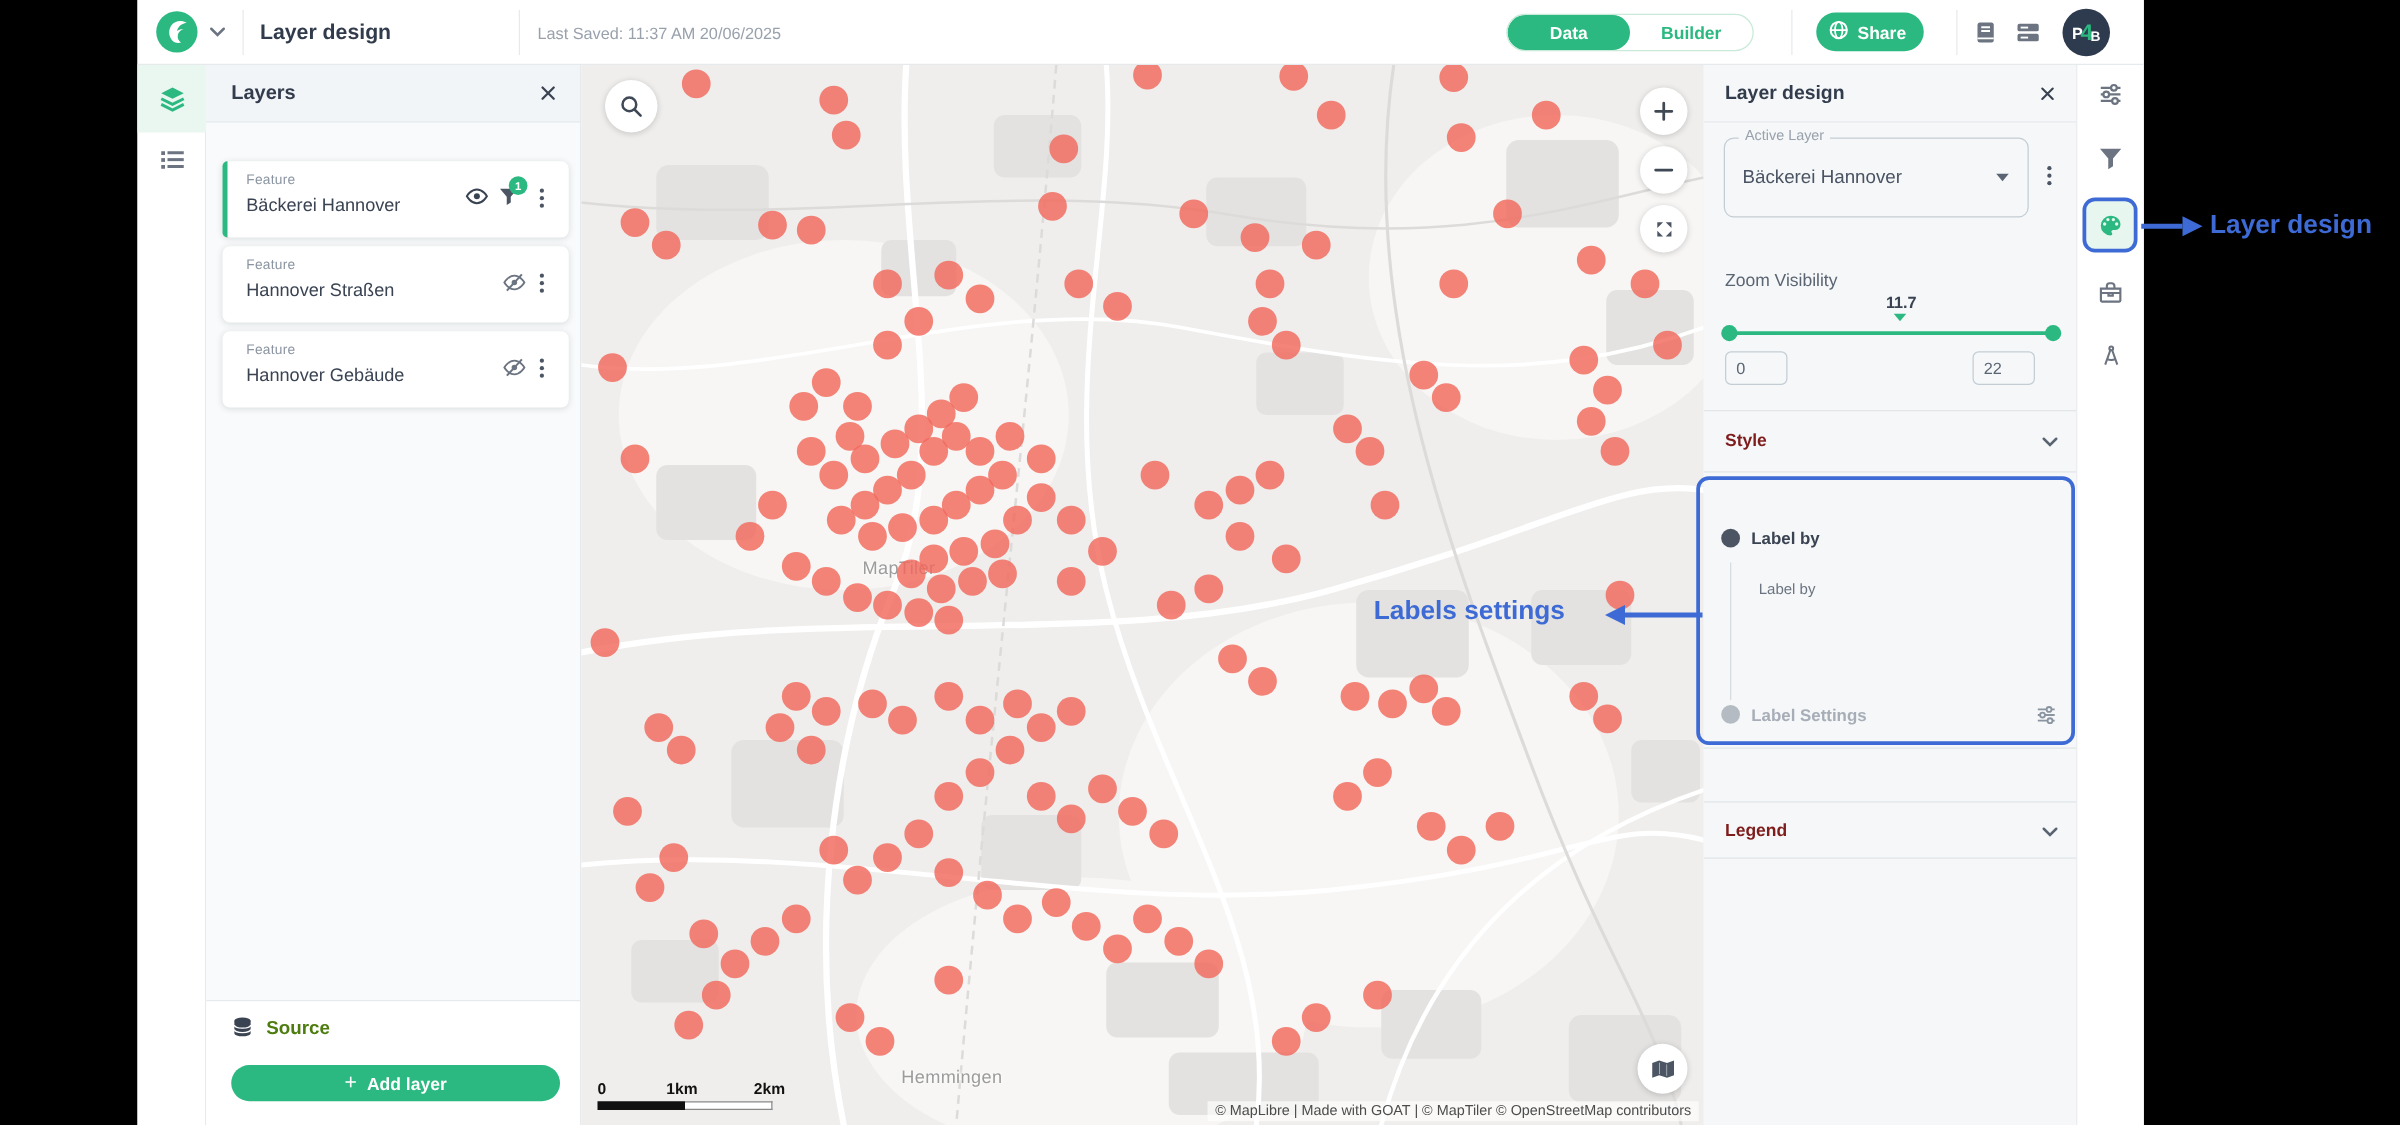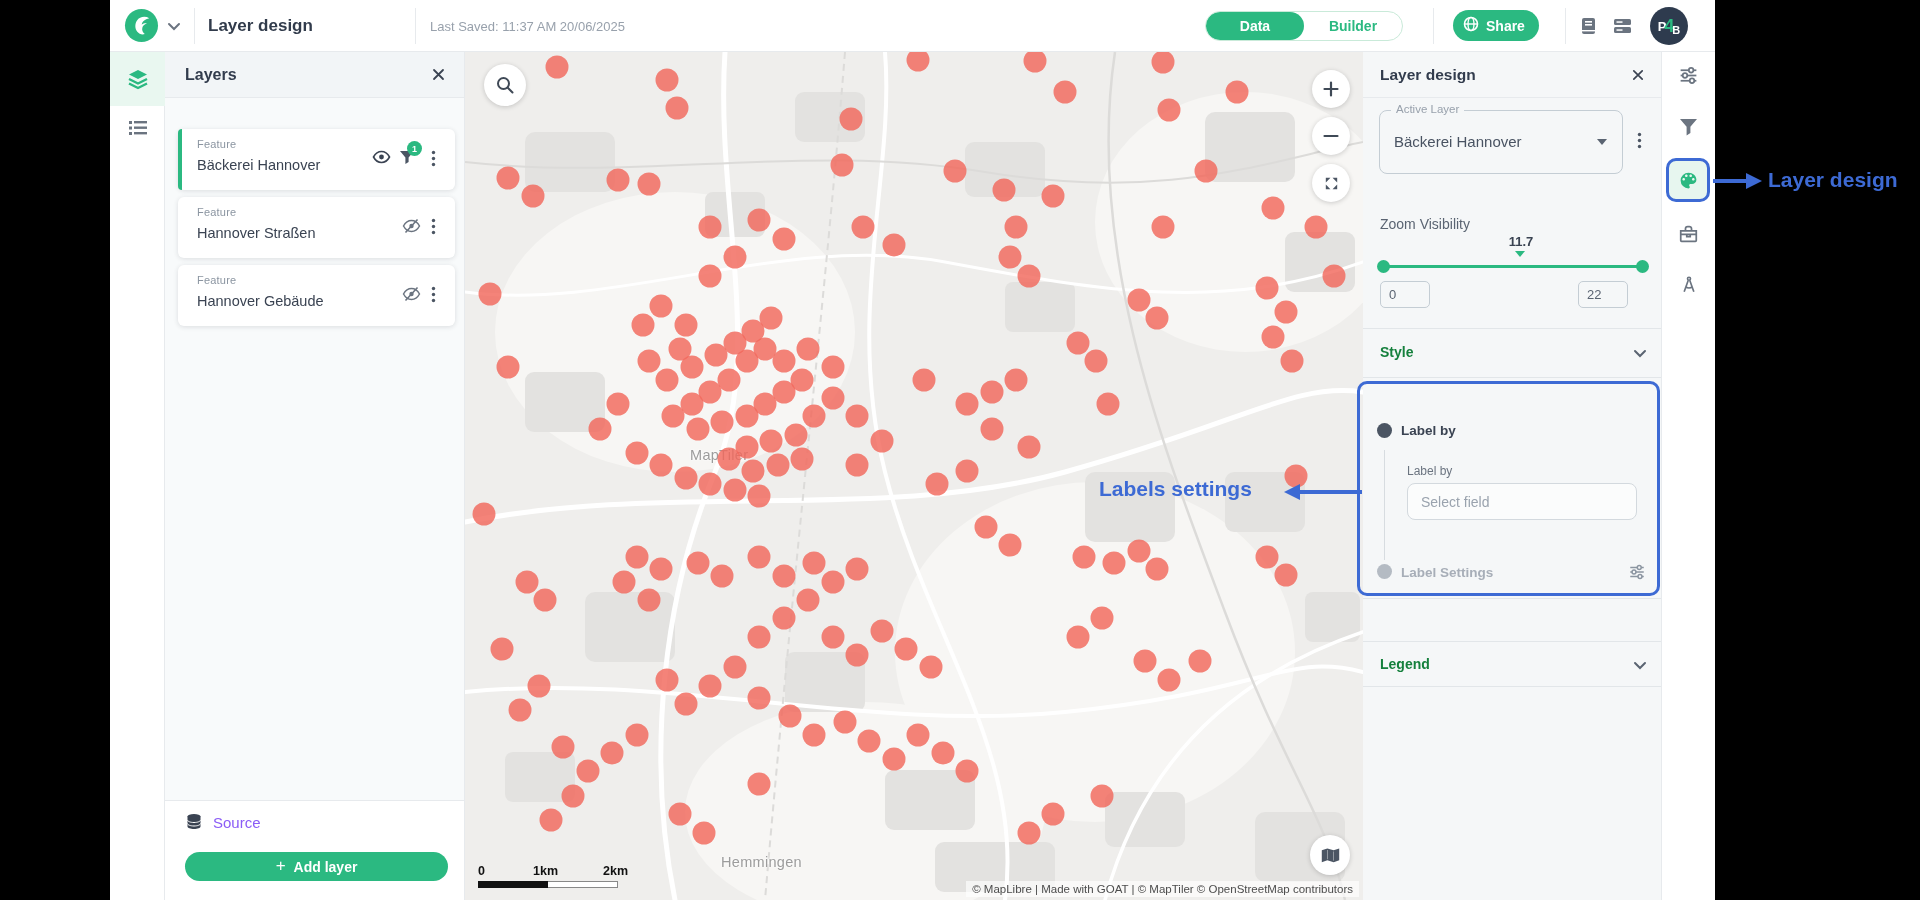--- a/index.html
+++ b/index.html
@@ -48,21 +48,21 @@
      box-shadow:0 1px 5px rgba(40,50,60,.14); cursor:pointer; }
   .layer-card .active-bar { position:absolute; left:0; top:0; width:4px; height:100%; background:#2BB981; border-radius:4px 0 0 4px; }
   .lc-type { position:absolute; left:19px; top:9px; font-size:11px; color:#8b95a1; letter-spacing:.2px; }
   .lc-name { position:absolute; left:19px; top:28px; font-size:14.5px; color:#3a4352; }
   .lc-ico { position:absolute; top:19px; }
   .badge { position:absolute; width:15px; height:15px; border-radius:50%; background:#2BB981; color:#fff; font-size:9px;
      font-weight:700; display:flex; align-items:center; justify-content:center; }
   .panel-foot { position:absolute; left:0; bottom:0; width:100%; height:100px; background:#fff; border-top:1px solid #e7eaed; }
   .source-row { position:absolute; left:20px; top:12px; display:flex; align-items:center; gap:10px; cursor:pointer;
      background:none; border:none; }
-  .source-row span { font-size:15px; font-weight:400; color:#8b5cf6; }
+  .source-row span { font-size:15px; font-weight:700; color:#4d7c0f; }
   .add-layer-btn { position:absolute; left:20px; top:51px; width:263px; height:29px; background:#2BB981; color:#fff;
      border:none; border-radius:15px; font-size:14px; font-weight:700; cursor:pointer; display:flex; align-items:center;
      justify-content:center; gap:8px; }
 
   
   .map { position:relative; width:898px; background:#efeeec; overflow:hidden; }
   .map-label { position:absolute; color:#9c9c9c; font-size:14.5px; letter-spacing:.3px;
      text-shadow:0 0 3px #fff,0 0 3px #fff; z-index:1; }
   .dots-layer { position:absolute; inset:0; z-index:2; }
   .map-dot { position:absolute; width:23px; height:23px; border-radius:50%; background:var(--dot-color,#F1685C);
@@ -91,21 +91,21 @@
   .dp-label { position:absolute; left:17px; font-size:14px; color:#5a6472; }
   .slider-val { position:absolute; left:128px; top:182px; width:60px; text-align:center; font-size:13px; font-weight:700; color:#3a4352; }
   .slider-tri { position:absolute; left:152px; top:199px; width:0; height:0; border-left:5px solid transparent;
      border-right:5px solid transparent; border-top:6px solid #2BB981; }
   .slider-track { position:absolute; left:18px; top:213px; width:264px; height:3px; background:#2BB981; border-radius:2px; cursor:pointer; }
   .slider-handle { position:absolute; top:-5px; width:13px; height:13px; border-radius:50%; background:#2BB981; cursor:grab; }
   .zoom-input { position:absolute; top:229px; width:50px; height:27px; border:1px solid #c4cdd4; border-radius:5px;
      background:#f5f7f8; font-size:13px; color:#5a6472; padding-left:8px; font-family:"Liberation Sans",sans-serif; }
   .hdiv { position:absolute; left:0; width:100%; height:1px; background:#e2e6e9; }
   .section-row { position:absolute; left:0; width:100%; height:47px; background:none; border:none; cursor:pointer; }
-  .section-row .sr-label { position:absolute; left:17px; top:15px; font-size:14px; font-weight:600; color:#15803d; }
+  .section-row .sr-label { position:absolute; left:17px; top:15px; font-size:14px; font-weight:600; color:#7f1d1d; }
   .section-row .sr-chev { position:absolute; right:14px; top:17px; }
   .labels-blue-box { position:absolute; left:1247px; top:381px; width:303px; height:215px; border:3px solid #3D6AD4;
      border-radius:10px; z-index:8; pointer-events:none; }
   .radio-dot { position:absolute; width:15px; height:15px; border-radius:50%; }
   .lb-connector { position:absolute; left:21px; top:398px; width:1px; height:110px; background:#d7dce0; }
   .lb-small { position:absolute; left:44px; top:412px; font-size:12px; color:#6b7480; }
   .lb-input { position:absolute; left:44px; top:431px; width:230px; height:37px; border:1px solid #d3d9de; border-radius:8px;
      background:#fbfcfc; font-size:14px; padding-left:13px; color:#495362; font-family:"Liberation Sans",sans-serif; }
   .lb-input::placeholder { color:#9aa3ae; }
   .ls-row { position:absolute; left:0; top:505px; width:100%; height:34px; background:none; border:none; cursor:pointer; }
@@ -601,21 +601,20 @@
               <polyline points="2,2 7,7 12,2" fill="none" stroke="#5a6472" stroke-width="2" stroke-linecap="round"></polyline>
             </svg>
         </span>
       </button>
       <div class="hdiv" style="top:325px"></div>
 
       <span class="radio-dot" style="left:14px; top:371px; background:#4b5563"></span>
       <div style="position:absolute; left:38px; top:371px; font-size:13.5px; font-weight:700; color:#3a4352">Label by</div>
       <div class="lb-connector"></div>
       <div class="lb-small">Label by</div>
-      <input class="lb-input" placeholder="Select field" style="">
       <button class="ls-row">
         <span class="radio-dot" style="left:14px; top:7px; background:#b4bbc3"></span>
         <span style="position:absolute; left:38px; top:8px; font-size:13.5px; font-weight:600; color:#a7aeb8">Label Settings</span>
         <span style="position:absolute; right:15px; top:6px">
           <svg width="18" height="18" viewBox="0 0 24 24" fill="none" stroke="#8b95a1" stroke-width="2">
               <line x1="3" y1="6" x2="21" y2="6"></line>
               <circle cx="15" cy="6" r="2.6" fill="#f5f7f8"></circle>
               <line x1="3" y1="12" x2="21" y2="12"></line>
               <circle cx="8" cy="12" r="2.6" fill="#f5f7f8"></circle>
               <line x1="3" y1="18" x2="21" y2="18"></line>

